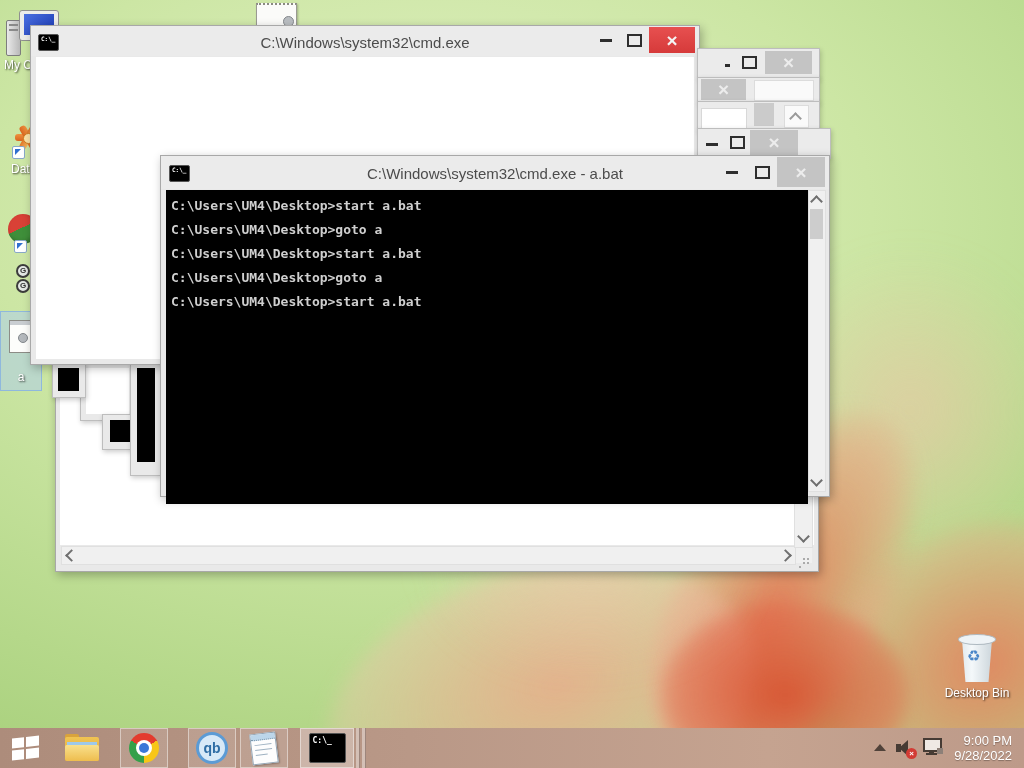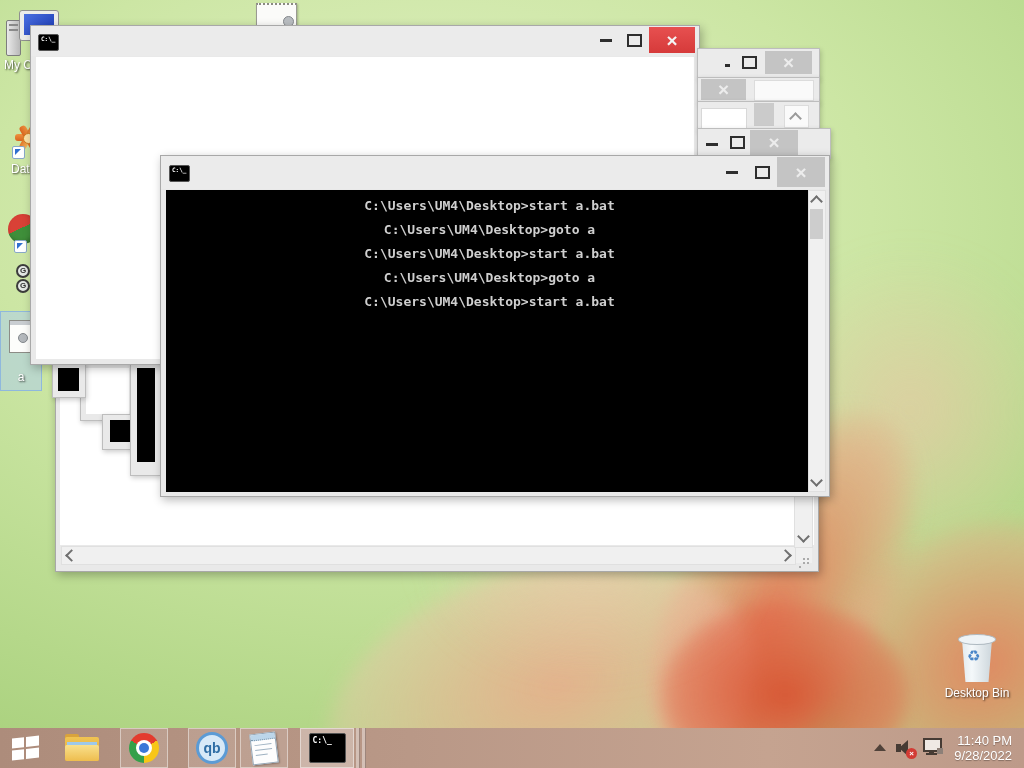--- a/index.html
+++ b/index.html
@@ -19,21 +19,21 @@
   .cmdicon{position:absolute;width:17px;height:15px;background:#000;border:1px solid #555;
     border-radius:2px;color:#fff;font:bold 6px "DejaVu Sans Mono",monospace;
     line-height:7px;padding-left:2px;overflow:hidden;}
   .ctl{display:flex;align-items:center;justify-content:center;}
   .ming{width:12px;height:3px;background:#2e2e2e;}
   .maxg{width:11px;height:9px;border:2px solid #2e2e2e;background:transparent;}
   .closebtn{color:#f4f4f4;font-size:19px;line-height:1;font-weight:bold;}
   .close-red{background:linear-gradient(#e75050,#d63a3a);}
   .close-gray{background:#c4c4c4;color:#ececec;}
   .console{position:absolute;background:#000;color:#cfcfcf;
-    font:bold 13px "DejaVu Sans Mono",monospace;padding:9px 0 0 5px;text-align:center;}
+    font:bold 13px "DejaVu Sans Mono",monospace;padding:9px 0 12px 5px;}
   .cline{height:24px;line-height:14px;white-space:pre;}
   .sbar{position:absolute;background:#f0f0f0;border:1px solid #e0e0e0;}
   .chev{width:7px;height:7px;border-left:2px solid #6f6f6f;border-bottom:2px solid #6f6f6f;
     display:inline-block;}
   .chev-up{transform:rotate(135deg);}
   .chev-down{transform:rotate(-45deg);}
   .chev-left{transform:rotate(45deg);}
   .chev-right{transform:rotate(-135deg);}
   .thumb{position:absolute;background:#cdcdcd;}
   .frag{position:absolute;background:#e9e9e9;border:1px solid #bdbdbd;
@@ -143,20 +143,21 @@
   <div class="frag" style="left:102px;top:414px;width:32px;height:34px;">
     <div style="position:absolute;left:7px;top:5px;width:20px;height:22px;background:#000;"></div>
   </div>
   <div class="frag" style="left:130px;top:362px;width:29px;height:112px;">
     <div style="position:absolute;left:6px;top:5px;width:18px;height:94px;background:#000;"></div>
   </div>
 
   <div class="winframe" style="left:30px;top:25px;width:668px;height:338px;">
     <div class="titlebar" style="height:30px;">
       <div class="cmdicon" style="left:7px;top:8px;">C:\_</div>
+      <div class="title-text" style="top:8px;">C:\Windows\system32\cmd.exe</div>
       <div class="abs" style="right:4px;top:1px;display:flex;">
         <div class="ctl" style="width:29px;height:26px;">
             <div class="ming"></div>
           </div>
         <div class="ctl" style="width:29px;height:26px;">
             <div class="maxg"></div>
           </div>
         <div class="ctl closebtn close-red" style="width:46px;height:26px;">×</div>
       </div>
     </div>
@@ -181,20 +182,21 @@
   </div>
   <div class="frag" style="left:697px;top:128px;width:132px;height:29px;background:#ebebeb;">
     <div class="ming" style="position:absolute;left:8px;top:14px;"></div>
     <div class="maxg" style="position:absolute;left:32px;top:7px;"></div>
     <div class="ctl closebtn close-gray" style="position:absolute;left:52px;top:1px;width:48px;height:25px;">×</div>
   </div>
 
   <div class="winframe" style="left:160px;top:155px;width:668px;height:340px;">
     <div class="titlebar" style="height:33px;">
       <div class="cmdicon" style="left:8px;top:9px;">C:\_</div>
+      <div class="title-text" style="top:9px;">C:\Windows\system32\cmd.exe - a.bat</div>
       <div class="abs" style="right:4px;top:1px;display:flex;">
         <div class="ctl" style="width:30px;height:30px;">
             <div class="ming"></div>
           </div>
         <div class="ctl" style="width:30px;height:30px;">
             <div class="maxg"></div>
           </div>
         <div class="ctl closebtn close-gray" style="width:48px;height:30px;">×</div>
       </div>
     </div>
@@ -277,18 +279,18 @@
       <div style="position:absolute;left:3px;top:4px;width:0;height:0;border-top:8px solid transparent;border-bottom:8px solid transparent;border-right:9px solid #463b34;"></div>
       <div style="position:absolute;left:10px;top:12px;width:11px;height:11px;border-radius:50%;background:#d23b34;color:#fff;font:bold 8px 'Liberation Sans',sans-serif;text-align:center;line-height:11px;">×</div>
     </div>
     <div class="abs" style="left:922px;top:8px;width:22px;height:24px;">
       <div style="position:absolute;left:1px;top:2px;width:15px;height:10px;border:2px solid #463b34;background:#efe9e4;"></div>
       <div style="position:absolute;left:7px;top:14px;width:5px;height:3px;background:#463b34;"></div>
       <div style="position:absolute;left:4px;top:17px;width:11px;height:2px;background:#463b34;"></div>
       <div style="position:absolute;left:15px;top:12px;width:6px;height:6px;background:#8d8078;"></div>
     </div>
     <div class="abs" style="left:946px;top:5px;width:66px;height:32px;">
-      <div class="traytext">11:40 PM</div>
+      <div class="traytext">9:00 PM</div>
       <div class="traytext">9/28/2022</div>
     </div>
   </div>
 
 </div>
 
 </body></html>

